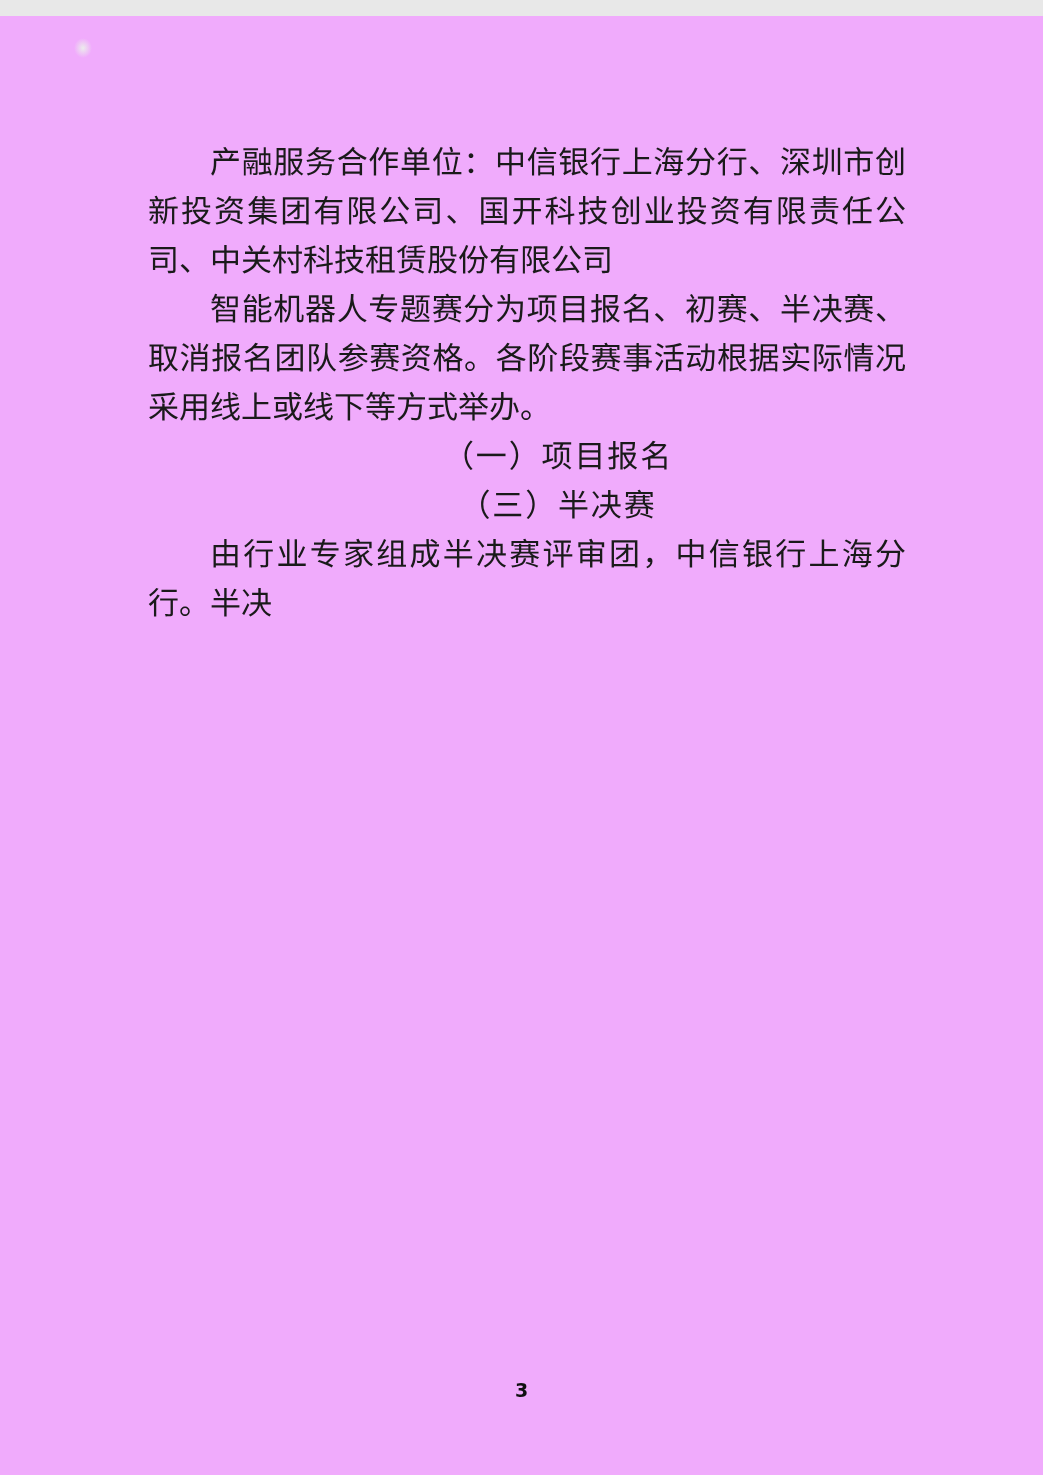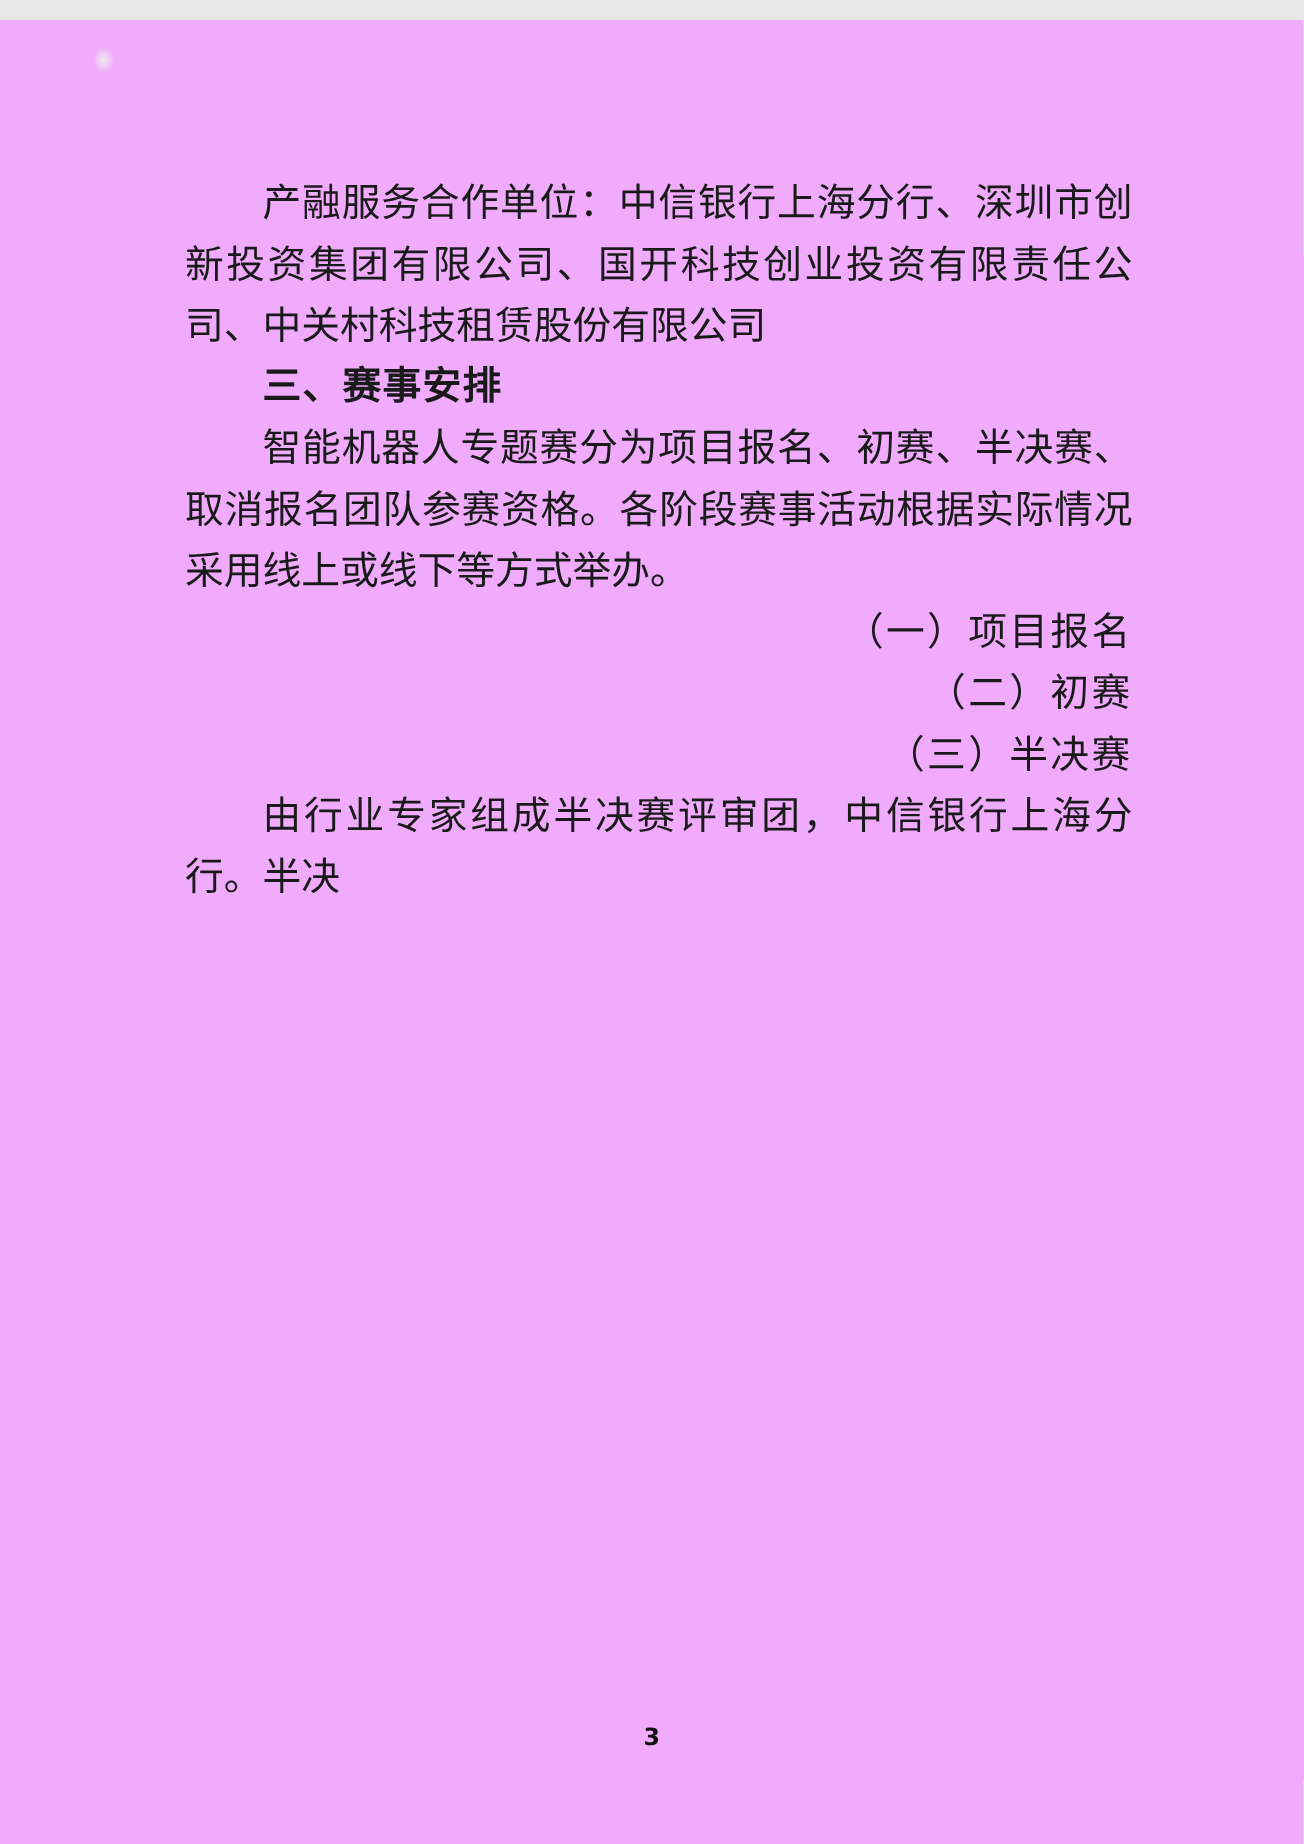--- a/index.html
+++ b/index.html
@@ -41,21 +41,21 @@
     text-indent: 2em;
   }
   p.heading-bold {
     font-family: "DejaVu Sans", "Liberation Sans", sans-serif;
     font-weight: 700;
     letter-spacing: 1px;
     text-align: left;
   }
   p.heading-kai {
     letter-spacing: 0.06em;
-    text-align: right;
+    text-align: center;
   }
   .page-footer {
     position: absolute;
     left: 0;
     top: 1363px;
     width: 100%;
     text-align: center;
     font-family: "DejaVu Sans", "Liberation Sans", sans-serif;
     font-weight: 700;
     font-size: 19px;
@@ -66,29 +66,27 @@
 <body>
 
 <div class="page">
 
   <div class="scan-smudge"></div>
 
   <div class="text-block">
 
     <p>产融服务合作单位：中信银行上海分行、深圳市创新投资集团有限公司、国开科技创业投资有限责任公司、中关村科技租赁股份有限公司</p>
 
-    <p class="heading-bold">三、赛事安排</p>
 
     <p>智能机器人专题赛分为项目报名、初赛、半决赛、取消报名团队参赛资格。各阶段赛事活动根据实际情况采用线上或线下等方式举办。</p>
 
 
     <p class="heading-kai">（一）项目报名</p>
 
 
-    <p class="heading-kai">（二）初赛</p>
 
 
     <p class="heading-kai">（三）半决赛</p>
 
     <p>由行业专家组成半决赛评审团，中信银行上海分行。半决</p>
 
   </div>
 
   <div class="page-footer">3</div>
 

